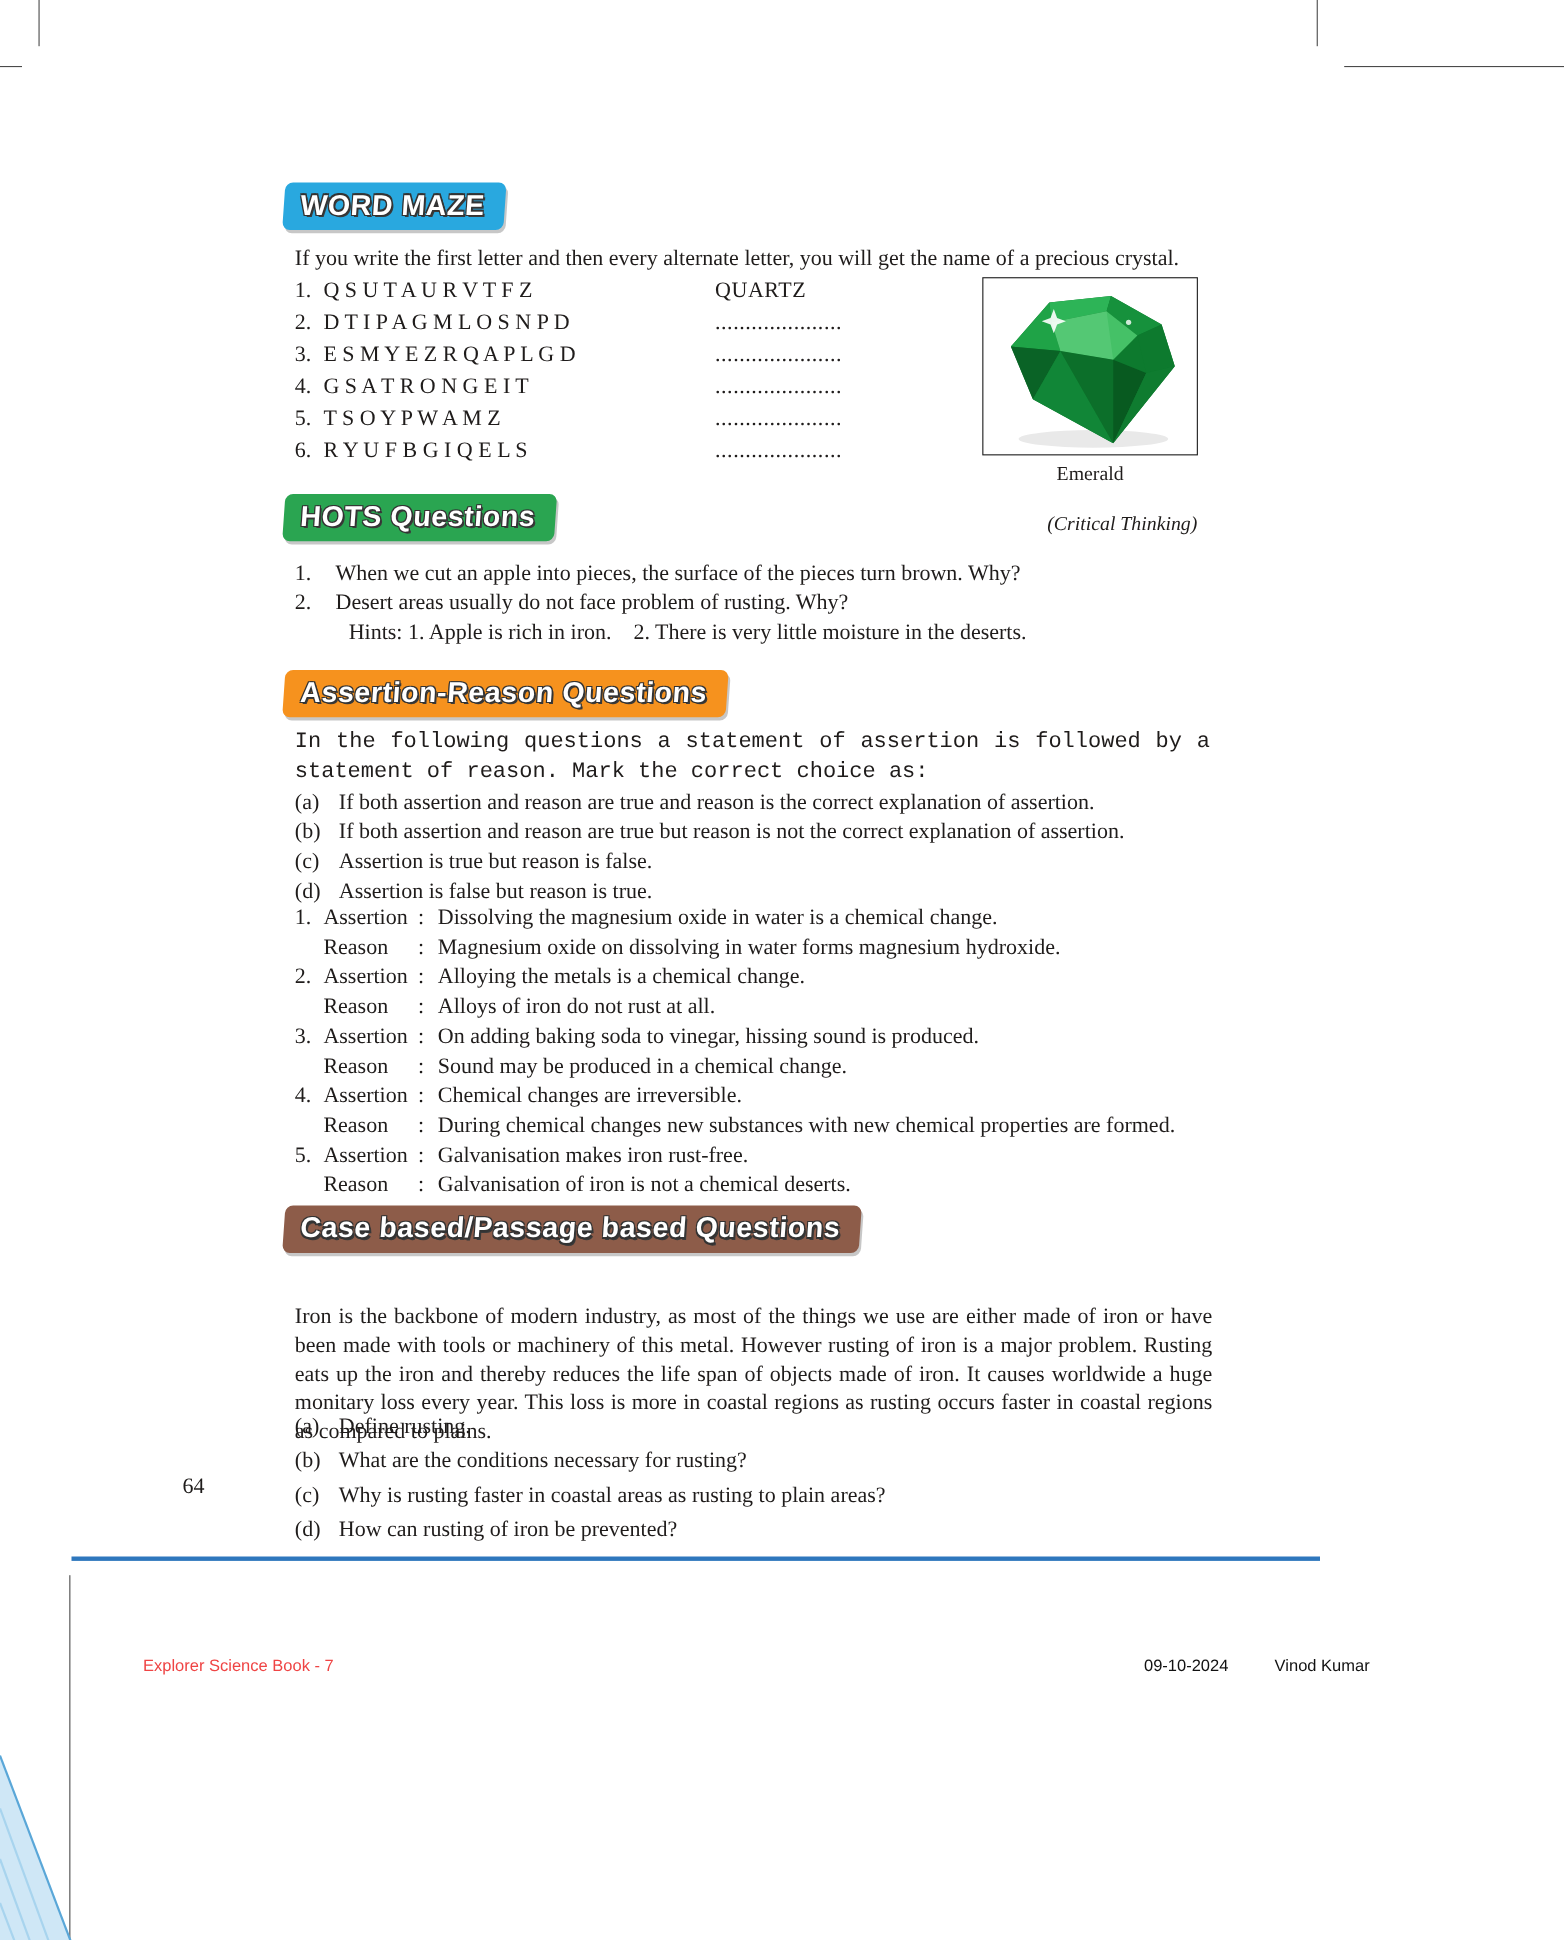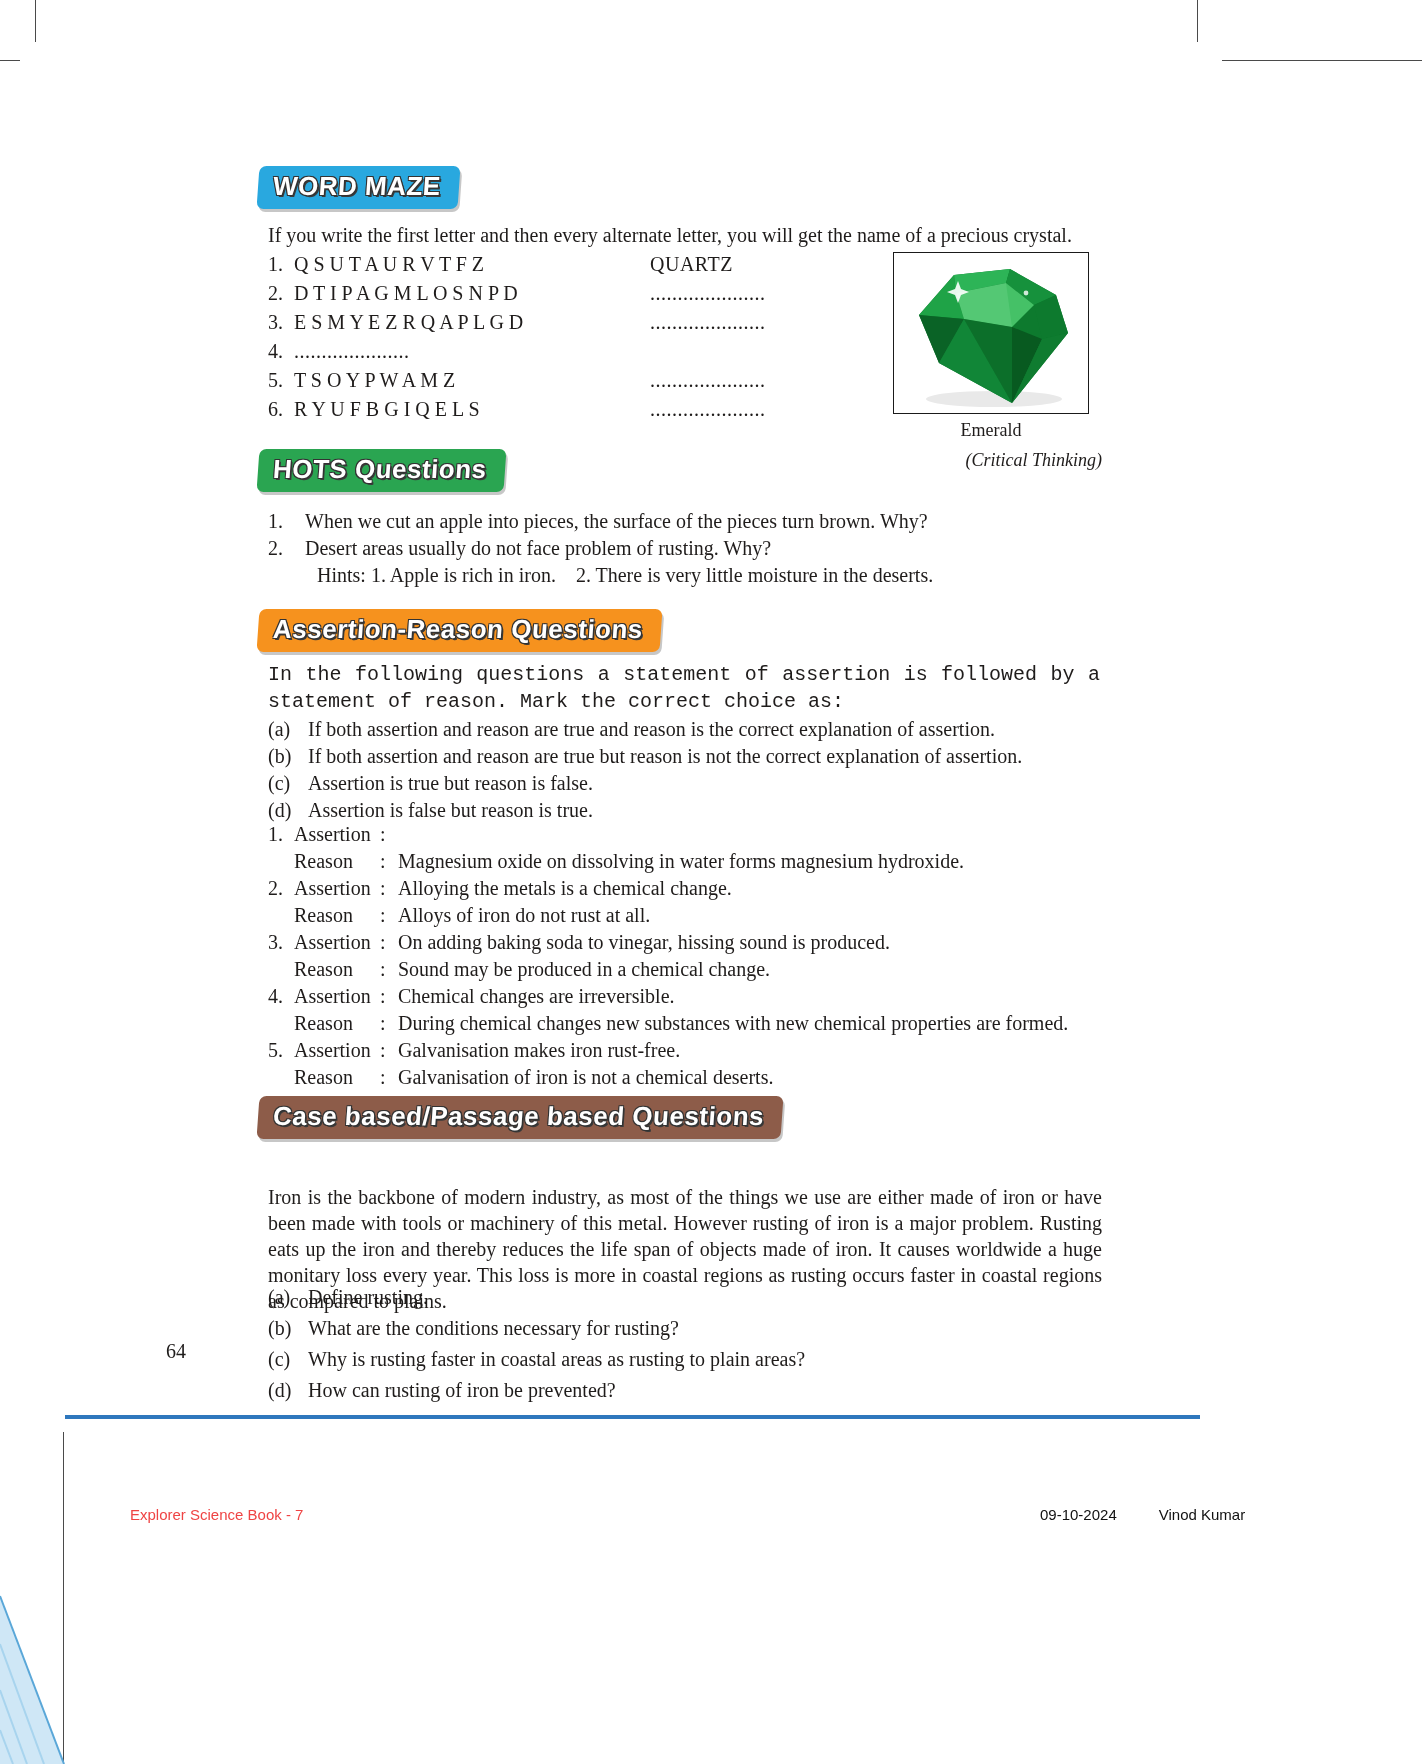--- a/index.html
+++ b/index.html
@@ -49,21 +49,21 @@
   #wm-list     { left:268px; top:250px; width:840px; }
   .maze-row    { display:grid; grid-template-columns:26px 356px auto; height:29px; line-height:29px; }
   .maze-answer { letter-spacing:.5px; }
 
   #gem-box {
     left:893px; top:252px; width:196px; height:162px;
     border:1px solid #1a1a1a; background:#fff;
   }
   #gem-caption { left:893px; top:420px; width:196px; text-align:center; font-size:18px; }
 
-  #hots-tag  { left:952px; top:450px; width:150px; font-size:18px; font-style:italic; text-align:right; }
+  #hots-tag  { left:952px; top:466px; width:150px; font-size:18px; font-style:italic; }
   #hots-list { left:268px; top:508px; width:840px; }
   .hots-row  { display:grid; grid-template-columns:37px auto; height:27px; line-height:27px; }
   #hots-hints { padding-left:49px; height:27px; line-height:27px; }
 
   #ar-intro   { left:268px; top:661px; width:832px; line-height:27px; text-align:justify;font-family:Liberation Mono, monospace; }
   #ar-choices { left:268px; top:716px; width:840px; }
   .choice-row { display:grid; grid-template-columns:40px auto; height:27px; line-height:27px; }
   #ar-items   { left:268px; top:821px; width:850px; }
   .ar-line    { display:grid; grid-template-columns:26px 86px 18px auto; height:27px; line-height:27px; }
   .ar-line .lbl { }
@@ -105,20 +105,21 @@
     <span>D T I P A G M L O S N P D</span>
     <span class="maze-answer">.....................</span>
   </div>
   <div class="maze-row">
     <span>3.</span>
     <span>E S M Y E Z R Q A P L G D</span>
     <span class="maze-answer">.....................</span>
   </div>
   <div class="maze-row">
     <span>4.</span>
+    <span>G S A T R O N G E I T</span>
     <span class="maze-answer">.....................</span>
   </div>
   <div class="maze-row">
     <span>5.</span>
     <span>T S O Y P W A M Z</span>
     <span class="maze-answer">.....................</span>
   </div>
   <div class="maze-row">
     <span>6.</span>
     <span>R Y U F B G I Q E L S</span>
@@ -184,20 +185,21 @@
     <span>Assertion is false but reason is true.</span>
   </div>
 </div>
 
 <div id="ar-items" class="abs serif">
 
   <div class="ar-line">
     <span>1.</span>
     <span class="lbl">Assertion</span>
     <span class="col">:</span>
+    <span>Dissolving the magnesium oxide in water is a chemical change.</span>
   </div>
   <div class="ar-line">
     <span></span>
     <span class="lbl">Reason</span>
     <span class="col">:</span>
     <span>Magnesium oxide on dissolving in water forms magnesium hydroxide.</span>
   </div>
 
   <div class="ar-line">
     <span>2.</span>

